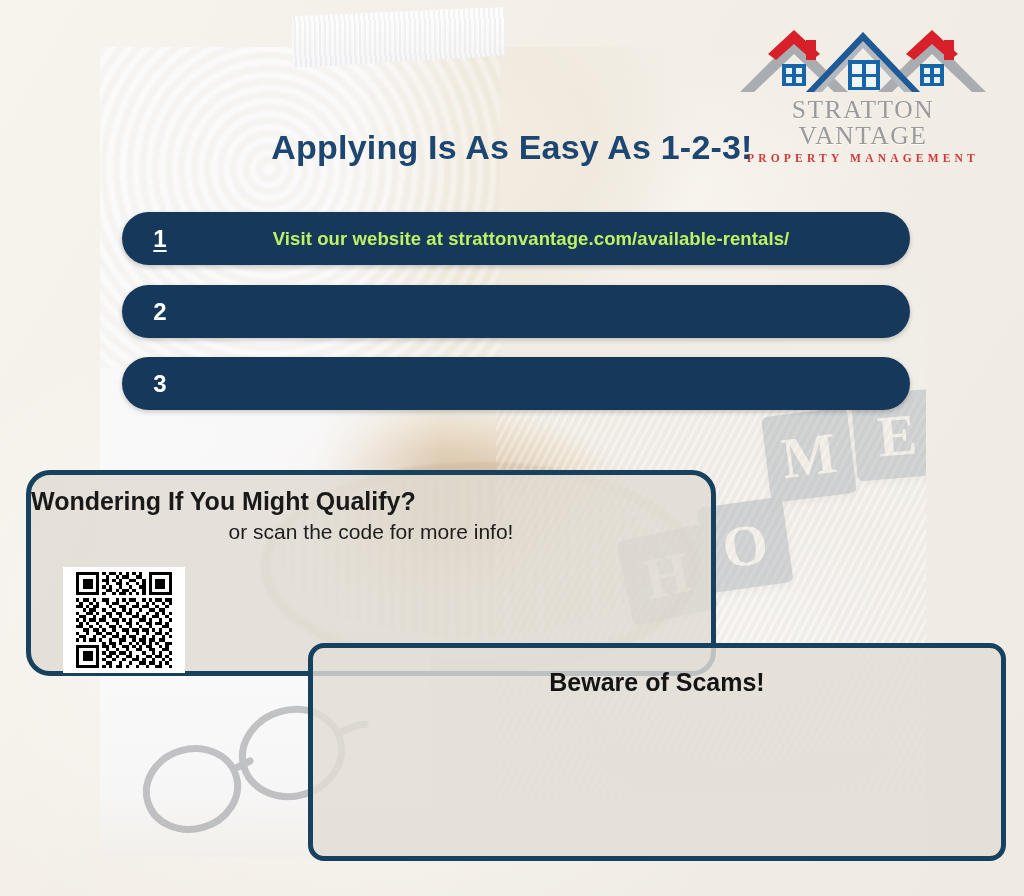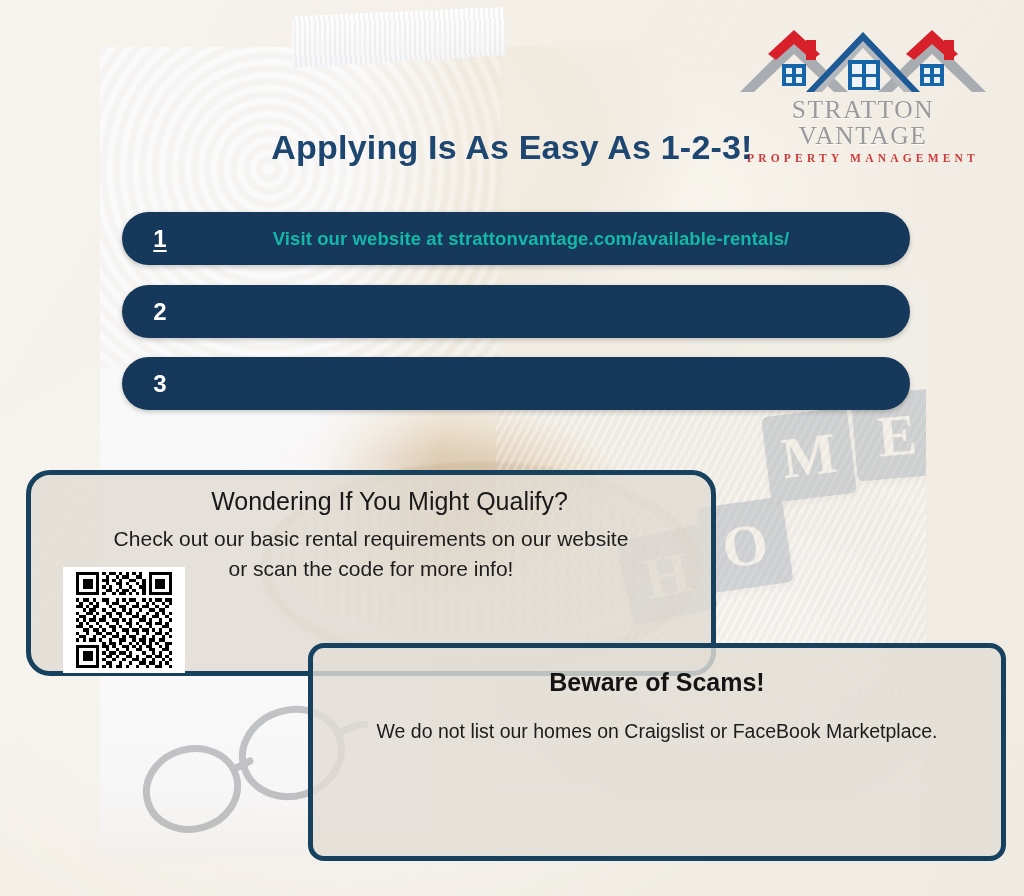--- a/index.html
+++ b/index.html
@@ -128,38 +128,38 @@
     background:#16395b;border-radius:27px;
     display:flex;align-items:center;
     box-shadow:0 2px 5px rgba(0,0,0,.20);
   }
   .pill .num{
     width:76px;flex:0 0 76px;text-align:center;
     color:#ffffff;font-size:24px;font-weight:700;
   }
   .pill .txt{
     flex:1;text-align:center;padding-right:46px;
-    color:#14b8a6;font-size:18.5px;font-weight:700;
+    color:#bef264;font-size:18.5px;font-weight:700;
     letter-spacing:.1px;
   }
   #step1{top:212px;}
   #step2{top:285px;}
   #step3{top:357px;}
   #step1 .num{text-decoration:underline;text-underline-offset:3px;}
 
   
   #qualify{
     position:absolute;left:26px;top:470px;width:690px;height:206px;
     border:5px solid #17425f;border-radius:24px;
     background:rgba(224,219,210,.80);
     box-sizing:border-box;
   }
   #qualify .q-title{
-    text-align:center;margin-top:12px;
-    font-size:25px;font-weight:400;color:#191919;padding-left:37px;
+    margin-top:12px;
+    font-size:25px;font-weight:700;color:#191919;
   }
   #qualify .q-l1,#qualify .q-l2{
     text-align:center;font-size:21px;color:#1d1d1d;line-height:1.32;
   }
   #qualify .q-l1{margin-top:9px;}
   #qualify .q-l2{margin-top:2px;}
   #qr{
     position:absolute;left:32px;top:92px;width:122px;height:106px;
     background:#fff;padding:5px;box-sizing:border-box;
   }
@@ -253,21 +253,20 @@
   </div>
   <div class="pill" id="step2">
     <div class="num">2</div>
   </div>
   <div class="pill" id="step3">
     <div class="num">3</div>
   </div>
 
   <div id="qualify">
     <div class="q-title">Wondering If You Might Qualify?</div>
-    <div class="q-l1">Check out our basic rental requirements on our website</div>
     <div class="q-l2">or scan the code for more info!</div>
     <div id="qr">
       <svg viewBox="0 0 29 29" shape-rendering="crispEdges">
         <rect width="29" height="29" fill="#fff"></rect>
         <g fill="#000">
           <path d="M0 0h7v7H0z"></path>
             <path d="M1 1h5v5H1z" fill="#fff"></path>
             <path d="M2 2h3v3H2z"></path>
           <path d="M22 0h7v7h-7z"></path>
             <path d="M23 1h5v5h-5z" fill="#fff"></path>
@@ -304,17 +303,16 @@
           <path d="M9 27h2v1H9zM13 27h1v1h-1zM16 27h1v1h-1zM19 27h2v1h-2zM22 27h2v1h-2zM25 27h1v1h-1zM27 27h1v1h-1z"></path>
           <path d="M8 28h1v1H8zM10 28h1v1h-1zM12 28h2v1h-2zM15 28h1v1h-1zM18 28h1v1h-1zM21 28h1v1h-1zM24 28h2v1h-2zM28 28h1v1h-1z"></path>
         </g>
       </svg>
     </div>
   </div>
 
   <div id="scams">
     <div class="s-title">Beware of Scams!</div>
     <div class="s-body">
-      <div>We do not list our homes on Craigslist or FaceBook  Marketplace.</div>
     </div>
   </div>
 
 </div>
 
 </body></html>

